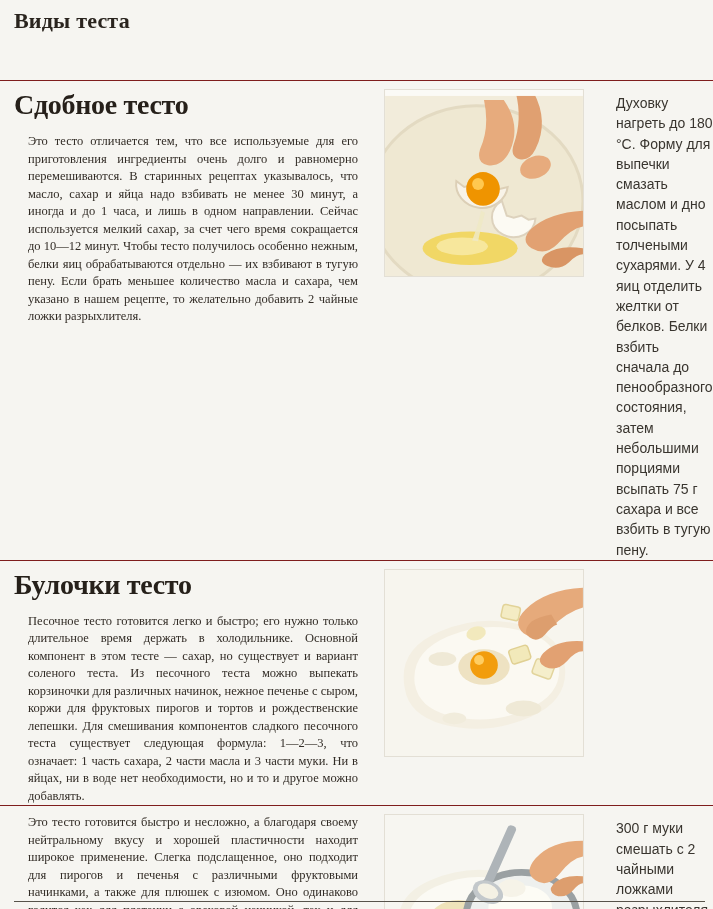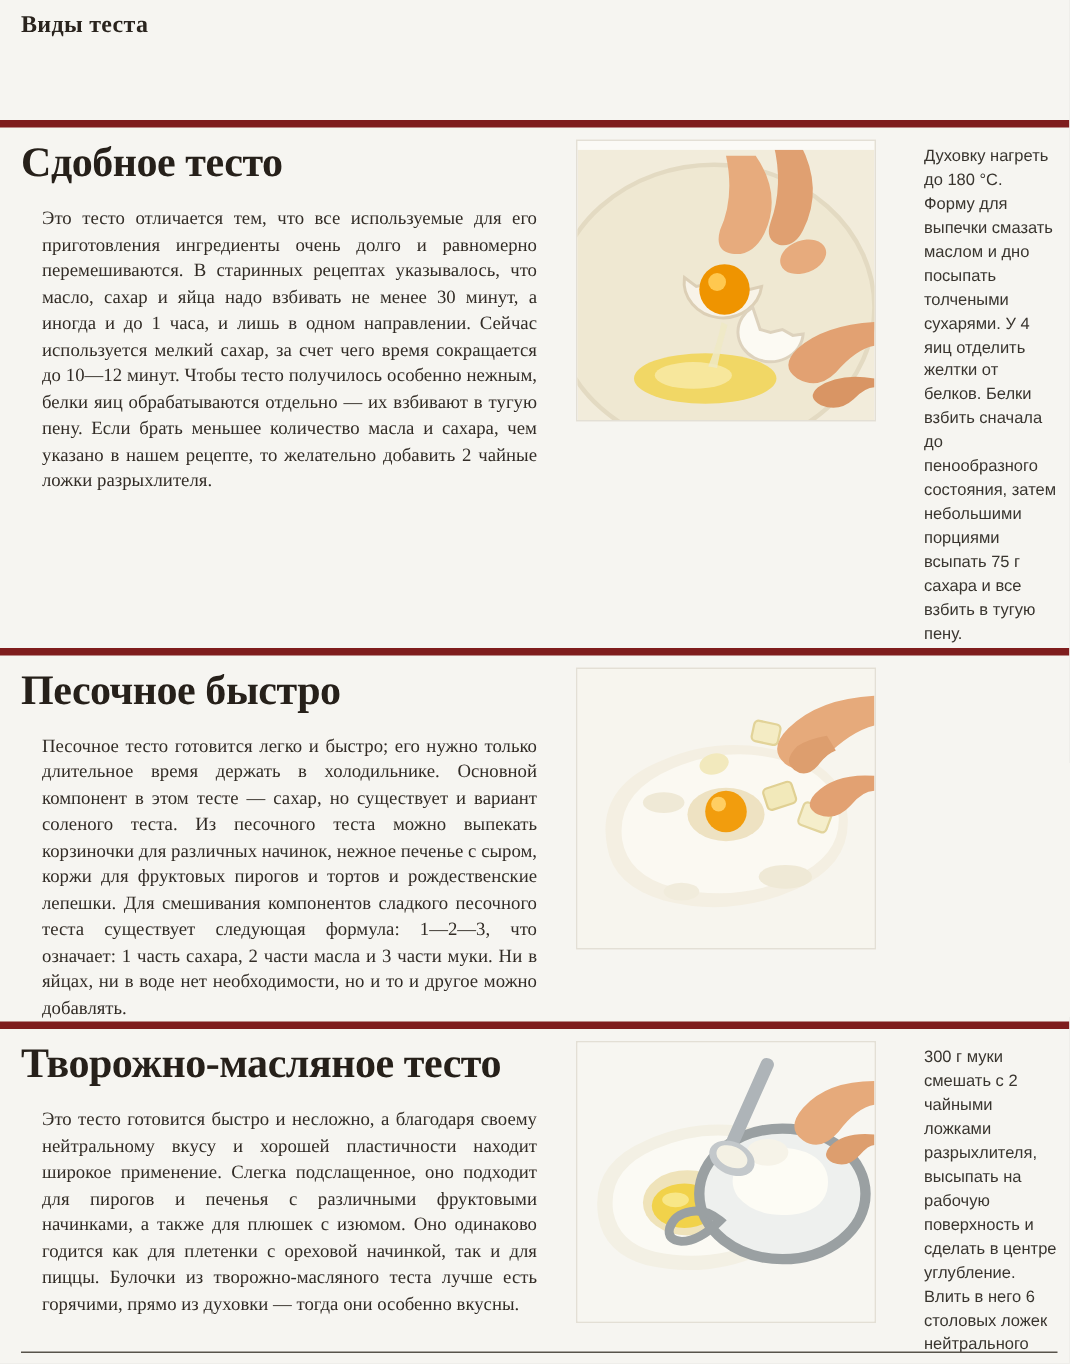--- a/index.html
+++ b/index.html
@@ -8,28 +8,28 @@
     position: relative;
     width: 713px; height: 909px;
     margin: 0 auto;
     background: #f6f5f1;
     color: #241f1b;
     font-family: "Liberation Serif", serif;
     overflow: hidden;
   }
   .page-header { padding: 8px 14px 0 14px; height: 80px; }
   .page-title {
-    font-size: 16px; font-weight: bold; letter-spacing: 0.2px; color: #2a241e;
+    font-size: 22px; font-weight: bold; letter-spacing: 0.2px; color: #2a241e;
   }
   .section {
     display: grid;
     grid-template-columns: 352px 202px 1fr;
     column-gap: 18px;
     padding: 0 8px 0 14px;
-    border-top: 5px solid #7f1d1d;
+    border-top: 1px solid #7f1d1d;
   }
   .section.last { border-bottom: 0; }
   .bottom-rule {
     position: absolute; left: 14px; right: 8px; bottom: 7px;
     border-top: 1px solid #57534b; height: 0;
   }
   .sec-1 { min-height: 205px; }
   .sec-2 { min-height: 208px; }
   .sec-3 { min-height: 207px; }
   .sec-4 { min-height: 197px; }
@@ -44,21 +44,21 @@
   .col-photo { padding-top: 8px; }
   .photo {
     width: 200px; height: 188px;
     border: 1px solid #e3dfd5;
     background: #fbfaf6;
   }
   .photo svg { display: block; width: 100%; height: 100%; }
   .col-side { padding: 12px 0 0 12px; }
   .sec-sidebar {
     font-family: "Liberation Sans", sans-serif;
-    font-size: 11px; line-height: 1.45; color: #39352f;
+    font-size: 14px; line-height: 1.45; color: #39352f;
   }
 </style>
 </head>
 <body>
 
 <div class="page">
 
   <div class="page-header">
     <h1 class="page-title">Виды теста</h1>
   </div>
@@ -90,21 +90,21 @@
         </svg>
       </div>
     </div>
     <div class="col-side">
       <p class="sec-sidebar">Духовку нагреть до 180 °С. Форму для выпечки смазать маслом и дно посыпать толчеными сухарями. У 4 яиц отделить желтки от белков. Белки взбить сначала до пенообразного состояния, затем небольшими порциями всыпать 75 г сахара и все взбить в тугую пену.</p>
     </div>
   </div>
 
   <div class="section sec-2">
     <div class="col-text">
-      <h2 class="sec-heading">Песочное быстро</h2>
+      <h2 class="sec-heading">Булочки тесто</h2>
       <p class="sec-body">Песочное тесто готовится легко и быстро; его нужно только длительное время держать в холодильнике. Основной компонент в этом тесте — сахар, но существует и вариант соленого теста. Из песочного теста можно выпекать корзиночки для различных начинок, нежное печенье с сыром, коржи для фруктовых пирогов и тортов и рождественские лепешки. Для смешивания компонентов сладкого песочного теста существует следующая формула: 1—2—3, что означает: 1 часть сахара, 2 части масла и 3 части муки. Ни в яйцах, ни в воде нет необходимости, но и то и другое можно добавлять.</p>
     </div>
     <div class="col-photo">
       <div class="photo" title="Горка муки с желтком в углублении и кусочками масла">
         <svg viewBox="0 0 200 188">
           <rect width="200" height="188" fill="#f7f5ee"></rect>
           <path d="M20,120 q-8,-40 36,-58 q40,-18 84,-6 q40,10 42,44 q2,32 -34,48 q-44,20 -90,8 q-34,-10 -38,-36 Z" fill="#f4efe2"></path>
           <path d="M30,115 q-4,-32 34,-48 q38,-16 76,-5 q34,9 36,38 q1,26 -30,40 q-40,18 -82,7 q-30,-8 -34,-32 Z" fill="#fbf9f2"></path>
           <ellipse cx="58" cy="90" rx="14" ry="7" fill="#efe9d6"></ellipse>
           <ellipse cx="140" cy="140" rx="18" ry="8" fill="#efe9d6"></ellipse>
@@ -119,21 +119,20 @@
           <path d="M200,18 q-38,2 -58,22 q-14,14 -2,24 q12,9 26,-4 q18,-18 34,-22 Z" fill="#e6aa7b"></path>
           <path d="M148,52 q-10,10 -2,16 q8,6 16,-3 q6,-8 12,-10 l-6,-10 q-12,2 -20,7 Z" fill="#dd9e6e"></path>
           <path d="M200,72 q-26,-2 -40,12 q-8,9 2,14 q12,5 22,-6 q8,-10 16,-10 Z" fill="#e2a172"></path>
         </svg>
       </div>
     </div>
   </div>
 
   <div class="section sec-3">
     <div class="col-text">
-      <h2 class="sec-heading">Творожно-масляное тесто</h2>
       <p class="sec-body">Это тесто готовится быстро и несложно, а благодаря своему нейтральному вкусу и хорошей пластичности находит широкое применение. Слегка подслащенное, оно подходит для пирогов и печенья с различными фруктовыми начинками, а также для плюшек с изюмом. Оно одинаково годится как для плетенки с ореховой начинкой, так и для пиццы. Булочки из творожно-масляного теста лучше есть горячими, прямо из духовки — тогда они особенно вкусны.</p>
     </div>
     <div class="col-photo">
       <div class="photo" title="Протирание творога через сито ложкой над мукой">
         <svg viewBox="0 0 200 188">
           <rect width="200" height="188" fill="#f7f6f1"></rect>
           <path d="M14,118 q-6,-36 32,-52 q36,-16 74,-8 q34,8 38,38 q3,28 -28,44 q-40,20 -84,10 q-28,-8 -32,-32 Z" fill="#f3f0e4"></path>
           <path d="M24,114 q-4,-28 28,-42 q32,-14 64,-7 q28,7 32,32 q2,22 -24,36 q-34,16 -72,8 q-24,-6 -28,-27 Z" fill="#fbfaf4"></path>
           <ellipse cx="74" cy="108" rx="30" ry="22" fill="#efe3ba"></ellipse>
           <ellipse cx="72" cy="110" rx="22" ry="15" fill="#f1d24a"></ellipse>

